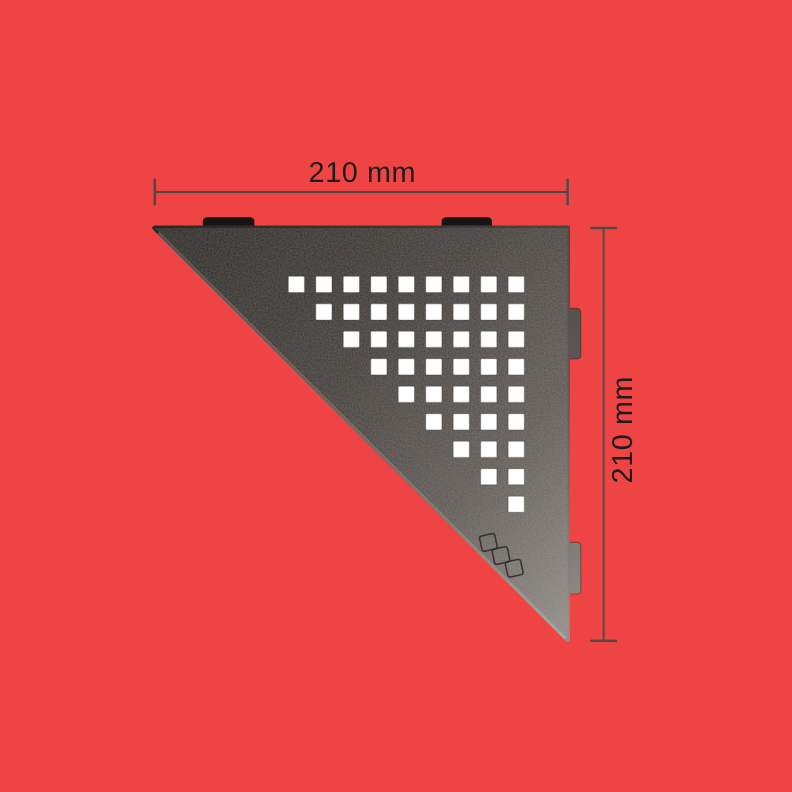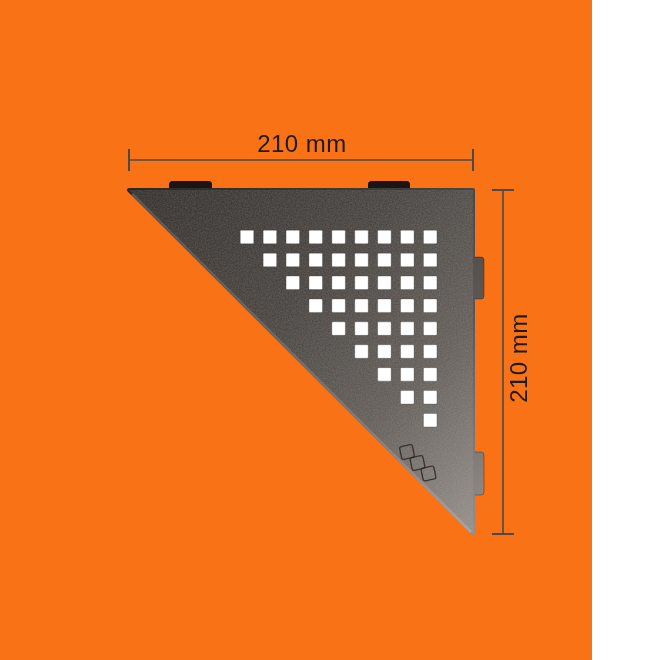--- a/index.html
+++ b/index.html
@@ -2,23 +2,23 @@
 <html><head>
 <meta charset="utf-8">
 <style>
   html, body {
     margin: 0;
     padding: 0;
     background: #ffffff;
   }
   .stage {
     position: relative;
-    width: 592px;
+    width: 660px;
     height: 660px;
-    background: #f97316;
+    background: #ef4444;
     overflow: hidden;
   }
   svg { display: block; }
   .dim-text {
     font-family: "Liberation Sans", sans-serif;
     font-size: 24px;
     letter-spacing: 0.5px;
   }
 </style>
 </head>

